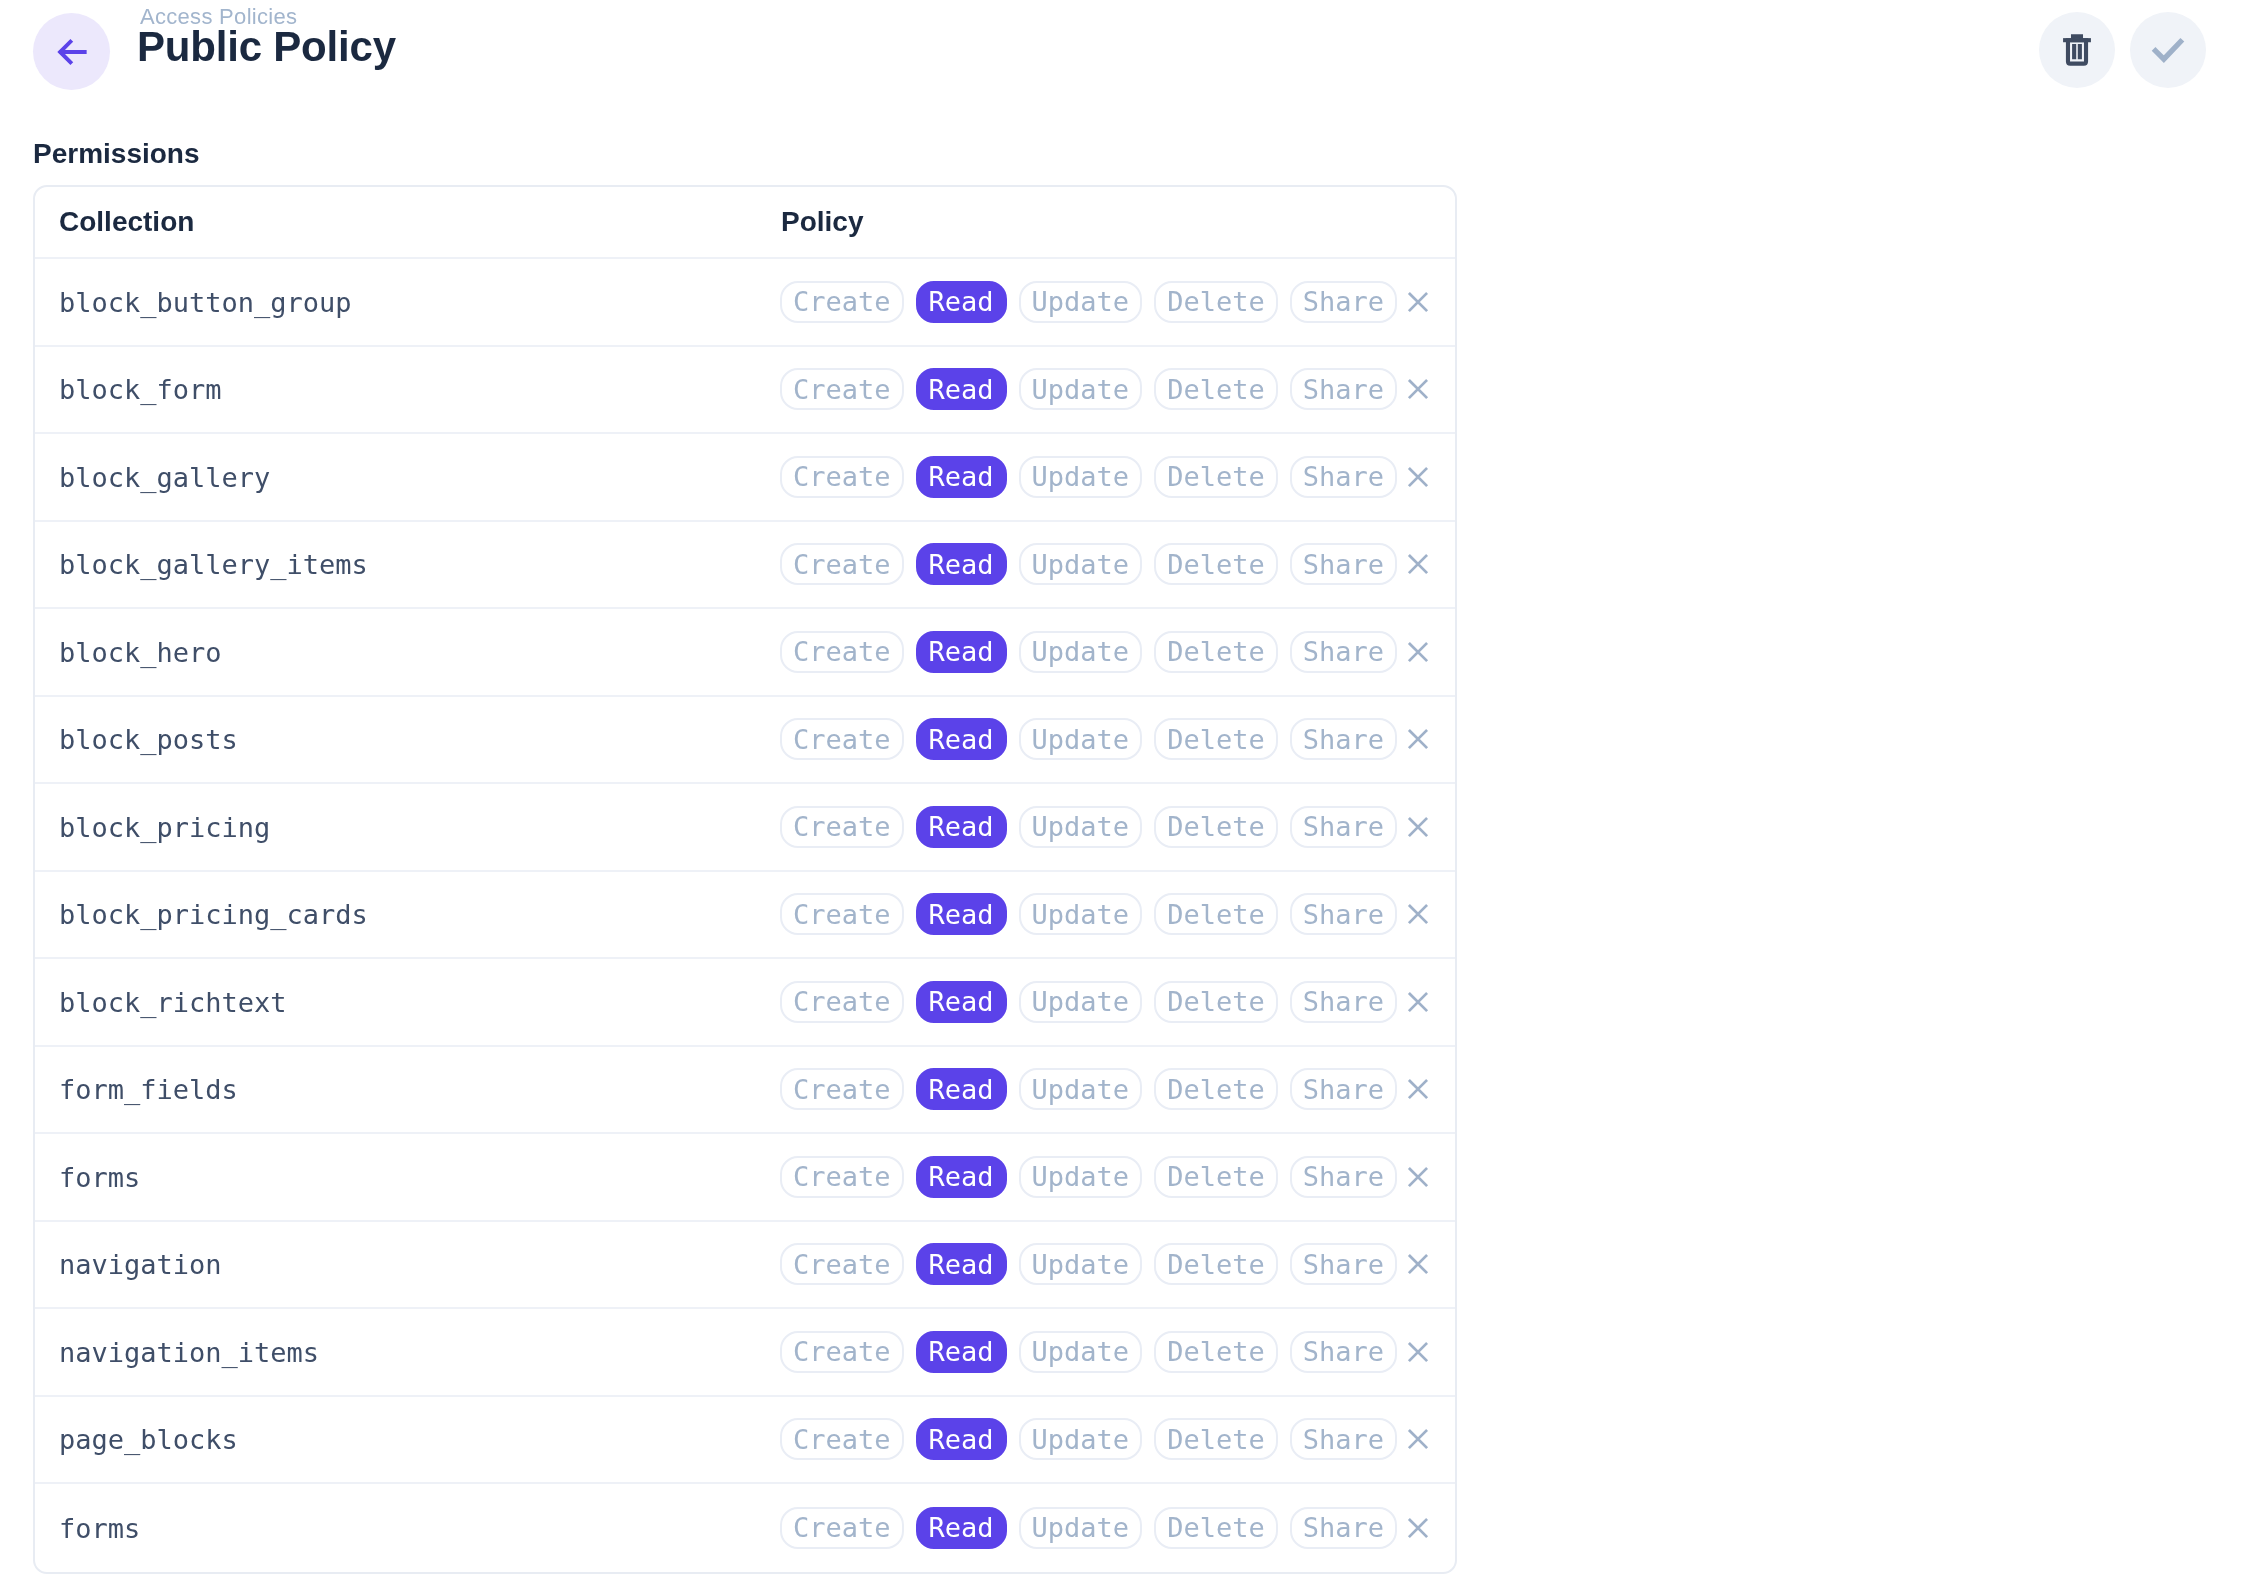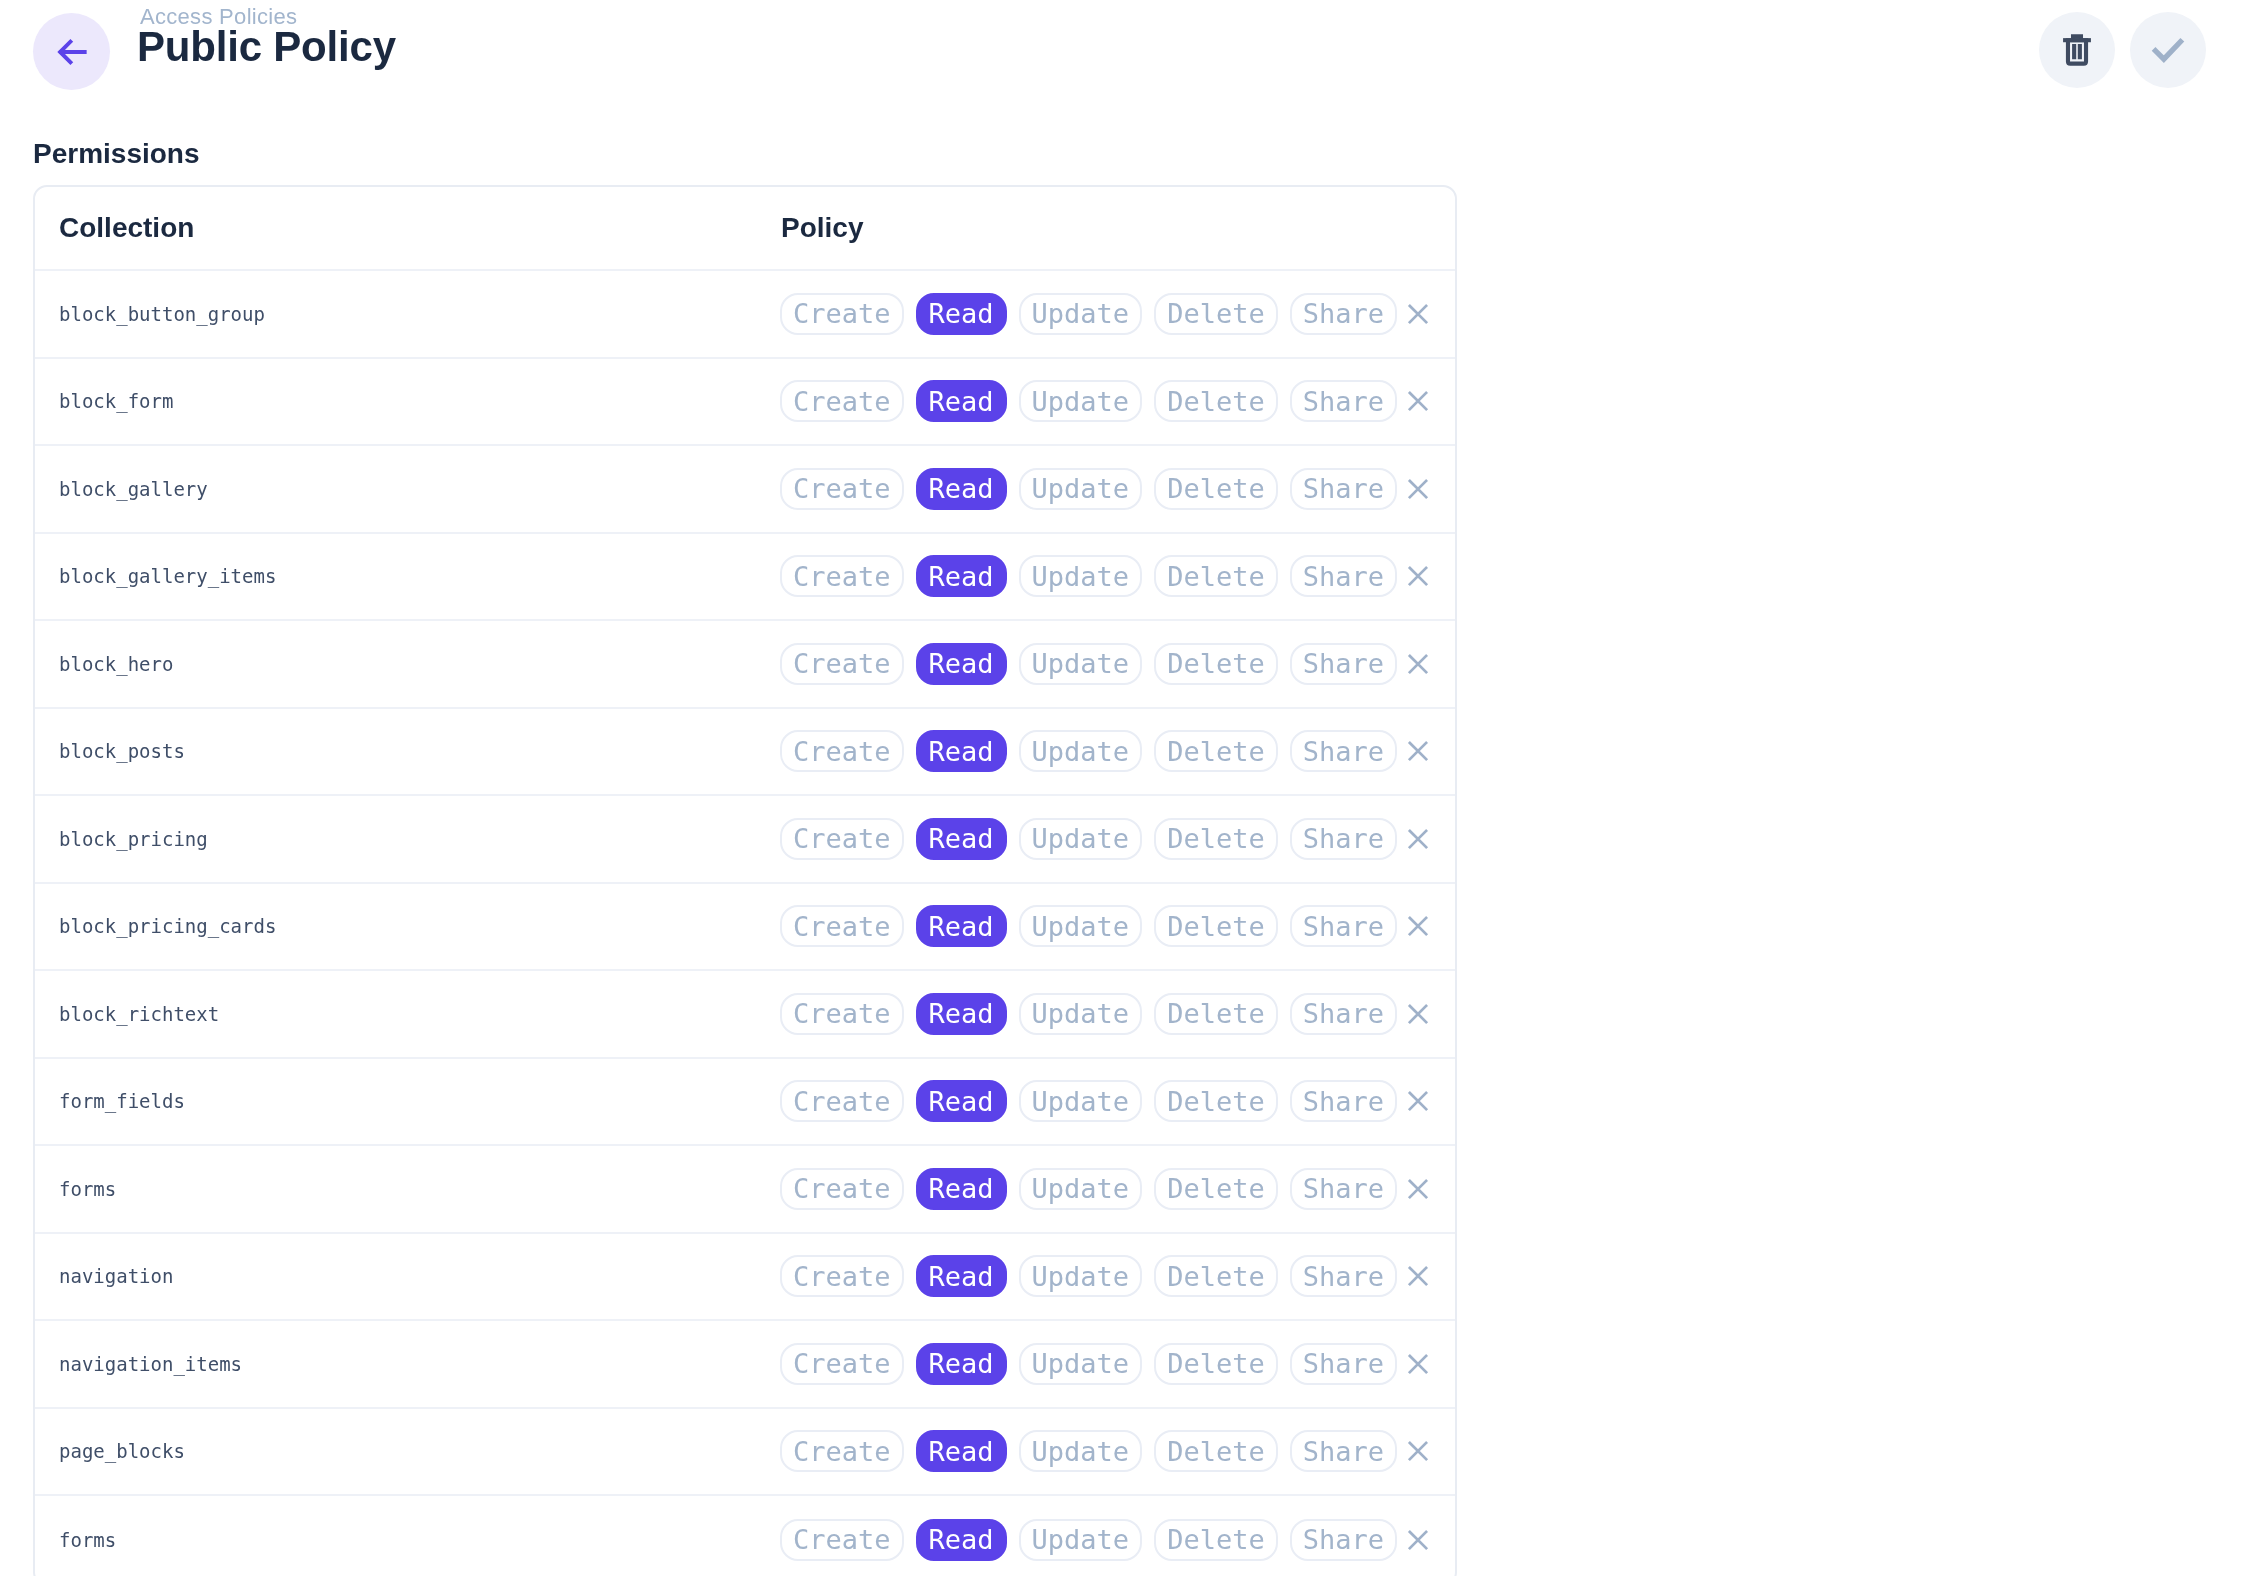--- a/index.html
+++ b/index.html
@@ -54,40 +54,40 @@
   
   .card {
     position: absolute; left: 33px; top: 185px;
     width: 1424px;
     background: #ffffff;
     border: 2px solid var(--card-border, #e8ecf3);
     border-radius: 14px;
     overflow: hidden;
   }
   .thead {
-    position: relative; height: 84px;
+    position: relative; height: 72px;
     border-bottom: 2px solid var(--separator, #eef1f7);
     padding-left: 41px;
   }
   .thead .col {
     position: absolute; top: 50%; transform: translateY(-50%);
     font-size: 28px; font-weight: 700; color: var(--dark, #26334d);
   }
   .col-collection { left: 24px; }
   .col-actions    { left: 746px; }
 
   .row {
     position: relative; height: 87.5px;
     border-bottom: 2px solid var(--separator, #eef1f7);
   }
   .row:last-child { border-bottom: none; }
   .collection {
     position: absolute; left: 24px; top: 50%; transform: translateY(-50%);
     font-family: "DejaVu Sans Mono", monospace;
-    font-size: 19px; color: var(--mono-text, #3f4e68);
+    font-size: 27px; color: var(--mono-text, #3f4e68);
     white-space: nowrap;
   }
   .actions {
     position: absolute; left: 745px; top: 50%; transform: translateY(-50%);
     display: flex; align-items: center; gap: 12px;
   }
   .chip {
     height: 42px; border-radius: 18px;
     padding: 0 11px;
     border: 2px solid var(--chip-border, #e9edf5);

